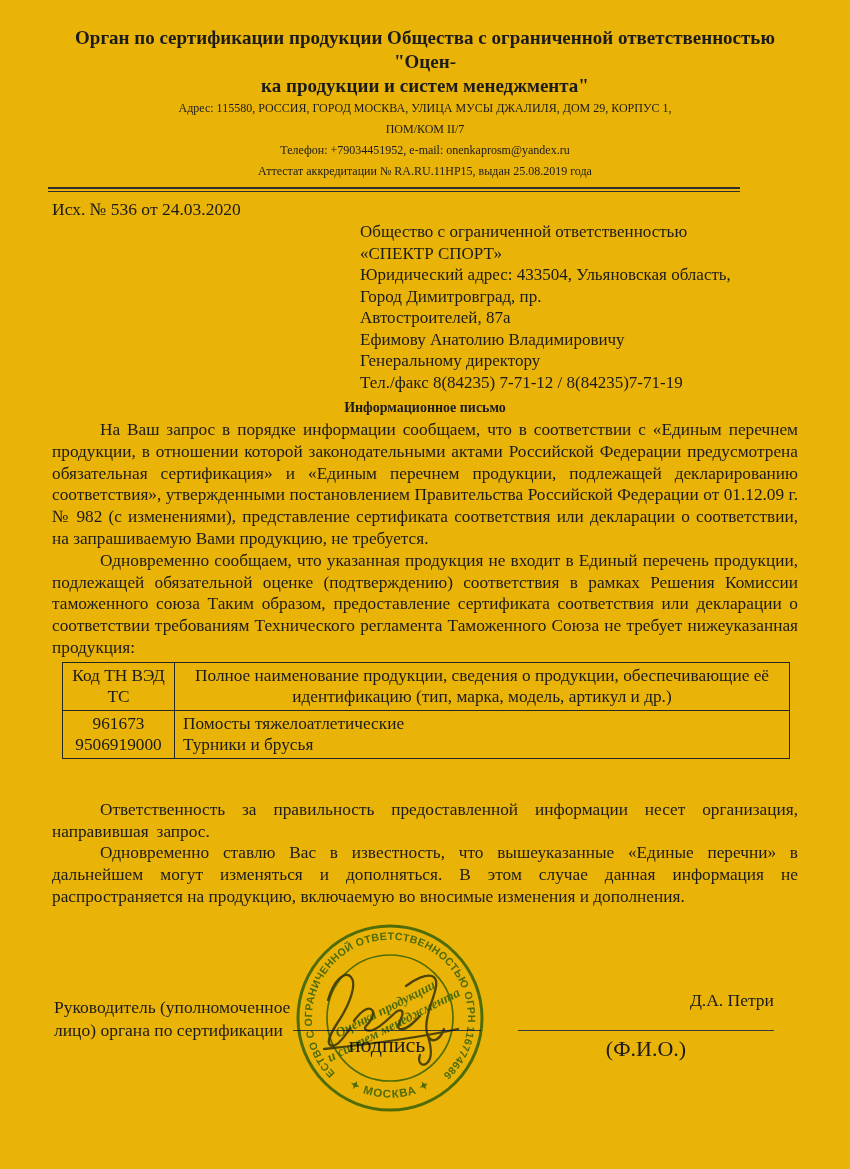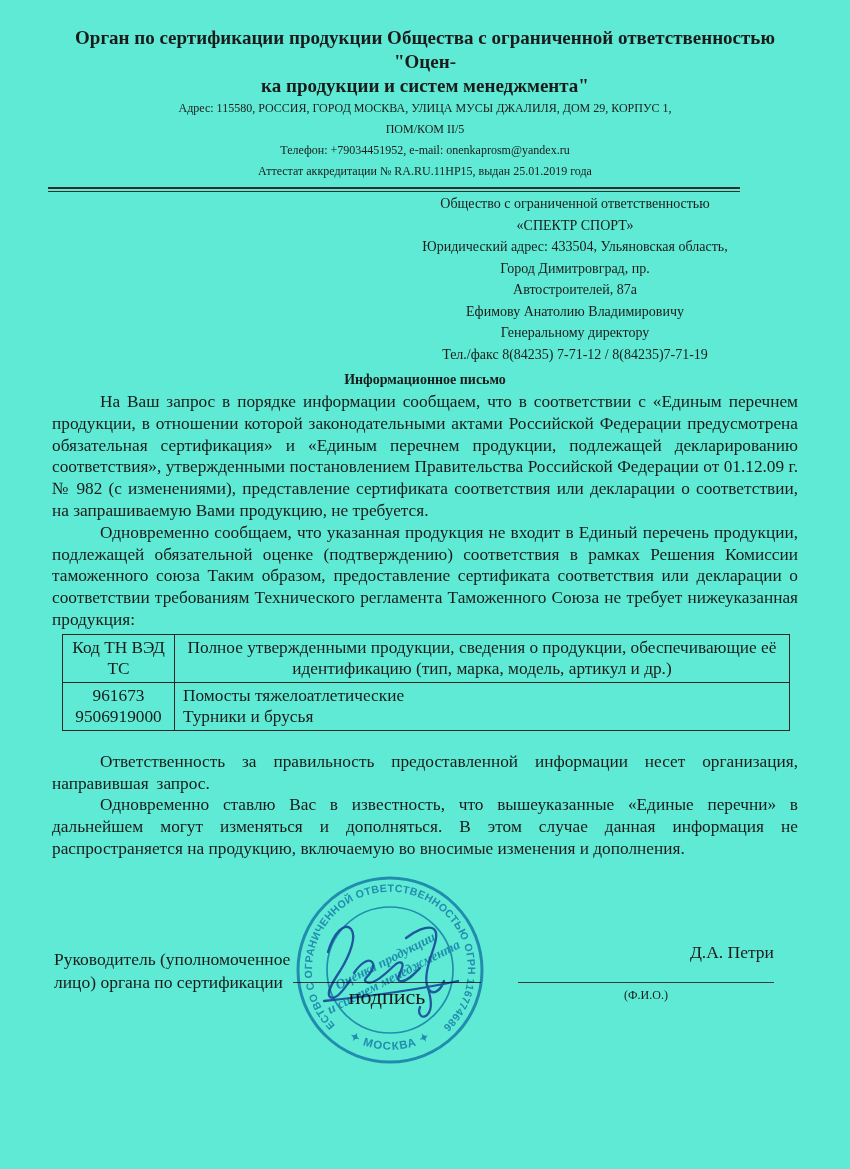--- a/index.html
+++ b/index.html
@@ -2,21 +2,21 @@
 <html><head>
 <meta charset="utf-8">
 <style>
   * { margin: 0; padding: 0; box-sizing: border-box; }
   html, body { background: #e8e8e8; }
   .page {
     position: relative;
     width: 850px;
     height: 1169px;
     margin: 0 auto;
-    background: #5eead4;
+    background: #eab308;
     color: #1b1b1b;
     font-family: "Liberation Serif", "DejaVu Serif", serif;
     font-size: 17px;
     overflow: hidden;
     padding: 26px 52px 0 52px;
   }
   
   .letterhead { text-align: center; }
   .lh-title { font-weight: bold; font-size: 19px; line-height: 24px; }
   .lh-line  { font-size: 12px; line-height: 21px; }
@@ -26,23 +26,23 @@
     width: 692px;
     height: 5px;
     border-top: 2.5px solid #2e2e2e;
     border-bottom: 1.5px solid #2e2e2e;
   }
   
   .outgoing { margin-top: 7px; font-size: 17.5px; }
   .recipient {
     margin: 1px 8px 0 auto;
     width: 430px;
-    text-align: center;
+    text-align: left;
     line-height: 21.5px;
-    font-size: 14px;
+    font-size: 17px;
   }
   
   .letter-title { text-align: center; font-weight: bold; font-size: 14px; margin-top: 3px; line-height: 23px; }
   .para {
     text-align: justify;
     text-indent: 48px;
     line-height: 21.8px;
     font-size: 17.3px;
   }
   .para.spread { word-spacing: 3.5px; }
@@ -62,81 +62,82 @@
   }
   .col-code { width: 112px; text-align: center; }
   
   .sig-area { position: relative; height: 330px; margin-top: 16px; }
   .sig-role { position: absolute; left: 2px; top: 72px; width: 262px; line-height: 23px; font-size: 17.5px; }
   .rule { position: absolute; height: 0; border-top: 1.6px solid #3a3a3a; }
   .rule-left  { left: 241px; top: 106px; width: 188px; }
   .rule-right { left: 466px; top: 106px; width: 256px; }
   .sig-caption { position: absolute; left: 241px; top: 108px; width: 188px; text-align: center; font-size: 22px; }
   .sig-name    { position: absolute; left: 466px; top: 66px;  width: 256px; text-align: right; font-size: 17.5px; }
-  .fio-caption { position: absolute; left: 466px; top: 112px; width: 256px; text-align: center; font-size: 12px; }
+  .fio-caption { position: absolute; left: 466px; top: 112px; width: 256px; text-align: center; font-size: 22px; }
   .stamp-wrap {
     position: absolute;
     left: 232px; top: -12px;
     width: 212px; height: 212px;
     mix-blend-mode: multiply;
     opacity: 0.95;
   }
   .stamp-wrap svg { width: 100%; height: 100%; }
 </style>
 </head>
 <body>
 
 <div class="page">
 
   <div class="letterhead">
     <div class="lh-title">Орган по сертификации продукции Общества с ограниченной ответственностью "Оцен-</div>
     <div class="lh-title">ка продукции и систем менеджмента"</div>
     <div class="lh-line">Адрес: 115580, РОССИЯ, ГОРОД МОСКВА, УЛИЦА МУСЫ ДЖАЛИЛЯ, ДОМ 29, КОРПУС 1,</div>
-    <div class="lh-line">ПОМ/КОМ II/5</div>
+    <div class="lh-line">ПОМ/КОМ II/7</div>
     <div class="lh-line">Телефон: +79034451952, e-mail: onenkaprosm@yandex.ru</div>
-    <div class="lh-line">Аттестат аккредитации № RA.RU.11НР15, выдан 25.01.2019 года</div>
+    <div class="lh-line">Аттестат аккредитации № RA.RU.11НР15, выдан 25.08.2019 года</div>
   </div>
   <div class="double-rule"></div>
 
+  <div class="outgoing">Исх. № 536 от 24.03.2020</div>
 
   <div class="recipient">
     <div>Общество с ограниченной ответственностью</div>
     <div>«СПЕКТР СПОРТ»</div>
     <div>Юридический адрес: 433504, Ульяновская область,</div>
     <div>Город Димитровград, пр.</div>
     <div>Автостроителей, 87а</div>
     <div>Ефимову Анатолию Владимировичу</div>
     <div>Генеральному директору</div>
     <div>Тел./факс 8(84235) 7-71-12 / 8(84235)7-71-19</div>
   </div>
 
   <div class="letter-title">Информационное письмо</div>
   <p class="para">На Ваш запрос в порядке информации сообщаем, что в соответствии с «Единым перечнем продукции, в отношении которой законодательными актами Российской Федерации предусмотрена обязательная сертификация» и «Единым перечнем продукции, подлежащей декларированию соответствия», утвержденными постановлением Правительства Российской Федерации от 01.12.09 г. № 982 (с изменениями), представление сертификата соответствия или декларации о соответствии, на запрашиваемую Вами продукцию, не требуется.</p>
   <p class="para">Одновременно сообщаем, что указанная продукция не входит в Единый перечень продукции, подлежащей обязательной оценке (подтверждению) соответствия в рамках Решения Комиссии таможенного союза Таким образом, предоставление сертификата соответствия или декларации о соответствии требованиям Технического регламента Таможенного Союза не требует нижеуказанная продукция:</p>
 
   <table class="products">
     <tbody>
         <tr>
       <th class="col-code">Код ТН ВЭД ТС</th>
-      <th>Полное утвержденными продукции, сведения о продукции, обеспечивающие её идентификацию (тип, марка, модель, артикул и др.)</th>
+      <th>Полное наименование продукции, сведения о продукции, обеспечивающие её идентификацию (тип, марка, модель, артикул и др.)</th>
     </tr>
     <tr>
       <td class="col-code">
         <div>961673</div>
         <div>9506919000</div>
       </td>
       <td>
         <div>Помосты тяжелоатлетические</div>
         <div>Турники и брусья</div>
       </td>
     </tr>
   </tbody>
     </table>
 
-  <p class="para spread" style="margin-top:20px;">Ответственность за правильность предоставленной информации несет организация, направившая запрос.</p>
+  <p class="para spread" style="margin-top:40px;">Ответственность за правильность предоставленной информации несет организация, направившая запрос.</p>
   <p class="para">Одновременно ставлю Вас в известность, что вышеуказанные «Единые перечни» в дальнейшем могут изменяться и дополняться. В этом случае данная информация не распространяется на продукцию, включаемую во вносимые изменения и дополнения.</p>
 
   <div class="sig-area">
     <div class="sig-role">Руководитель (уполномоченное лицо) органа по сертификации</div>
 
     <div class="rule rule-left"></div>
     <div class="sig-caption">подпись</div>
 
     <div class="sig-name">Д.А. Петри</div>
     <div class="rule rule-right"></div>

